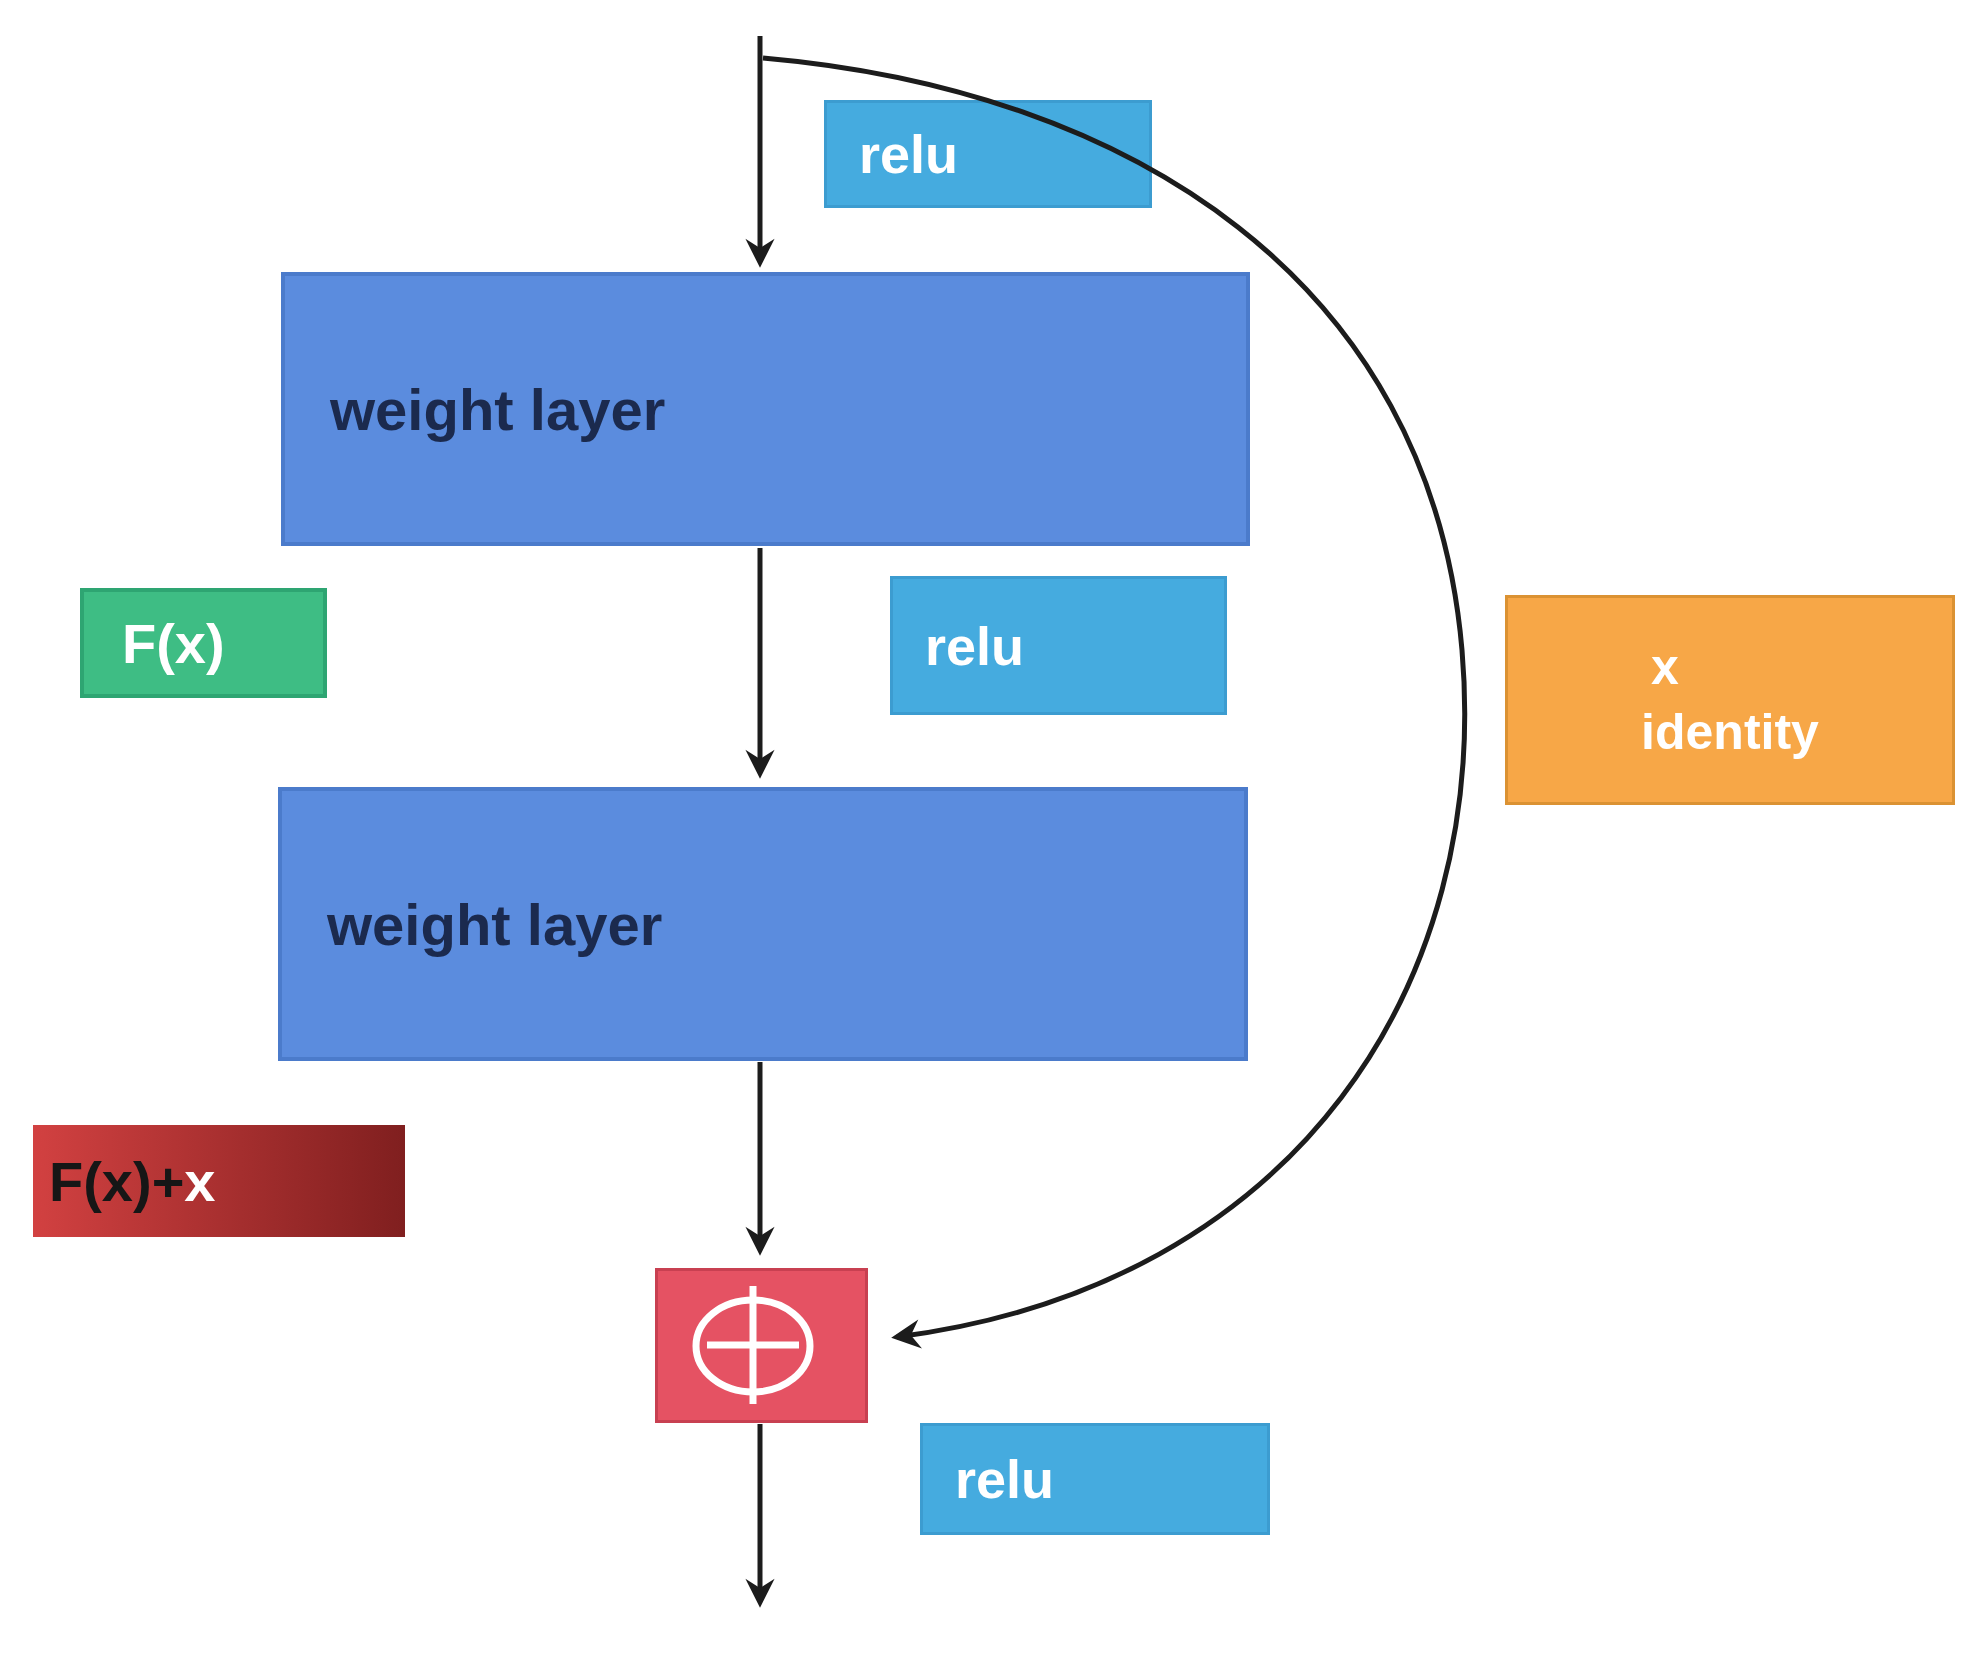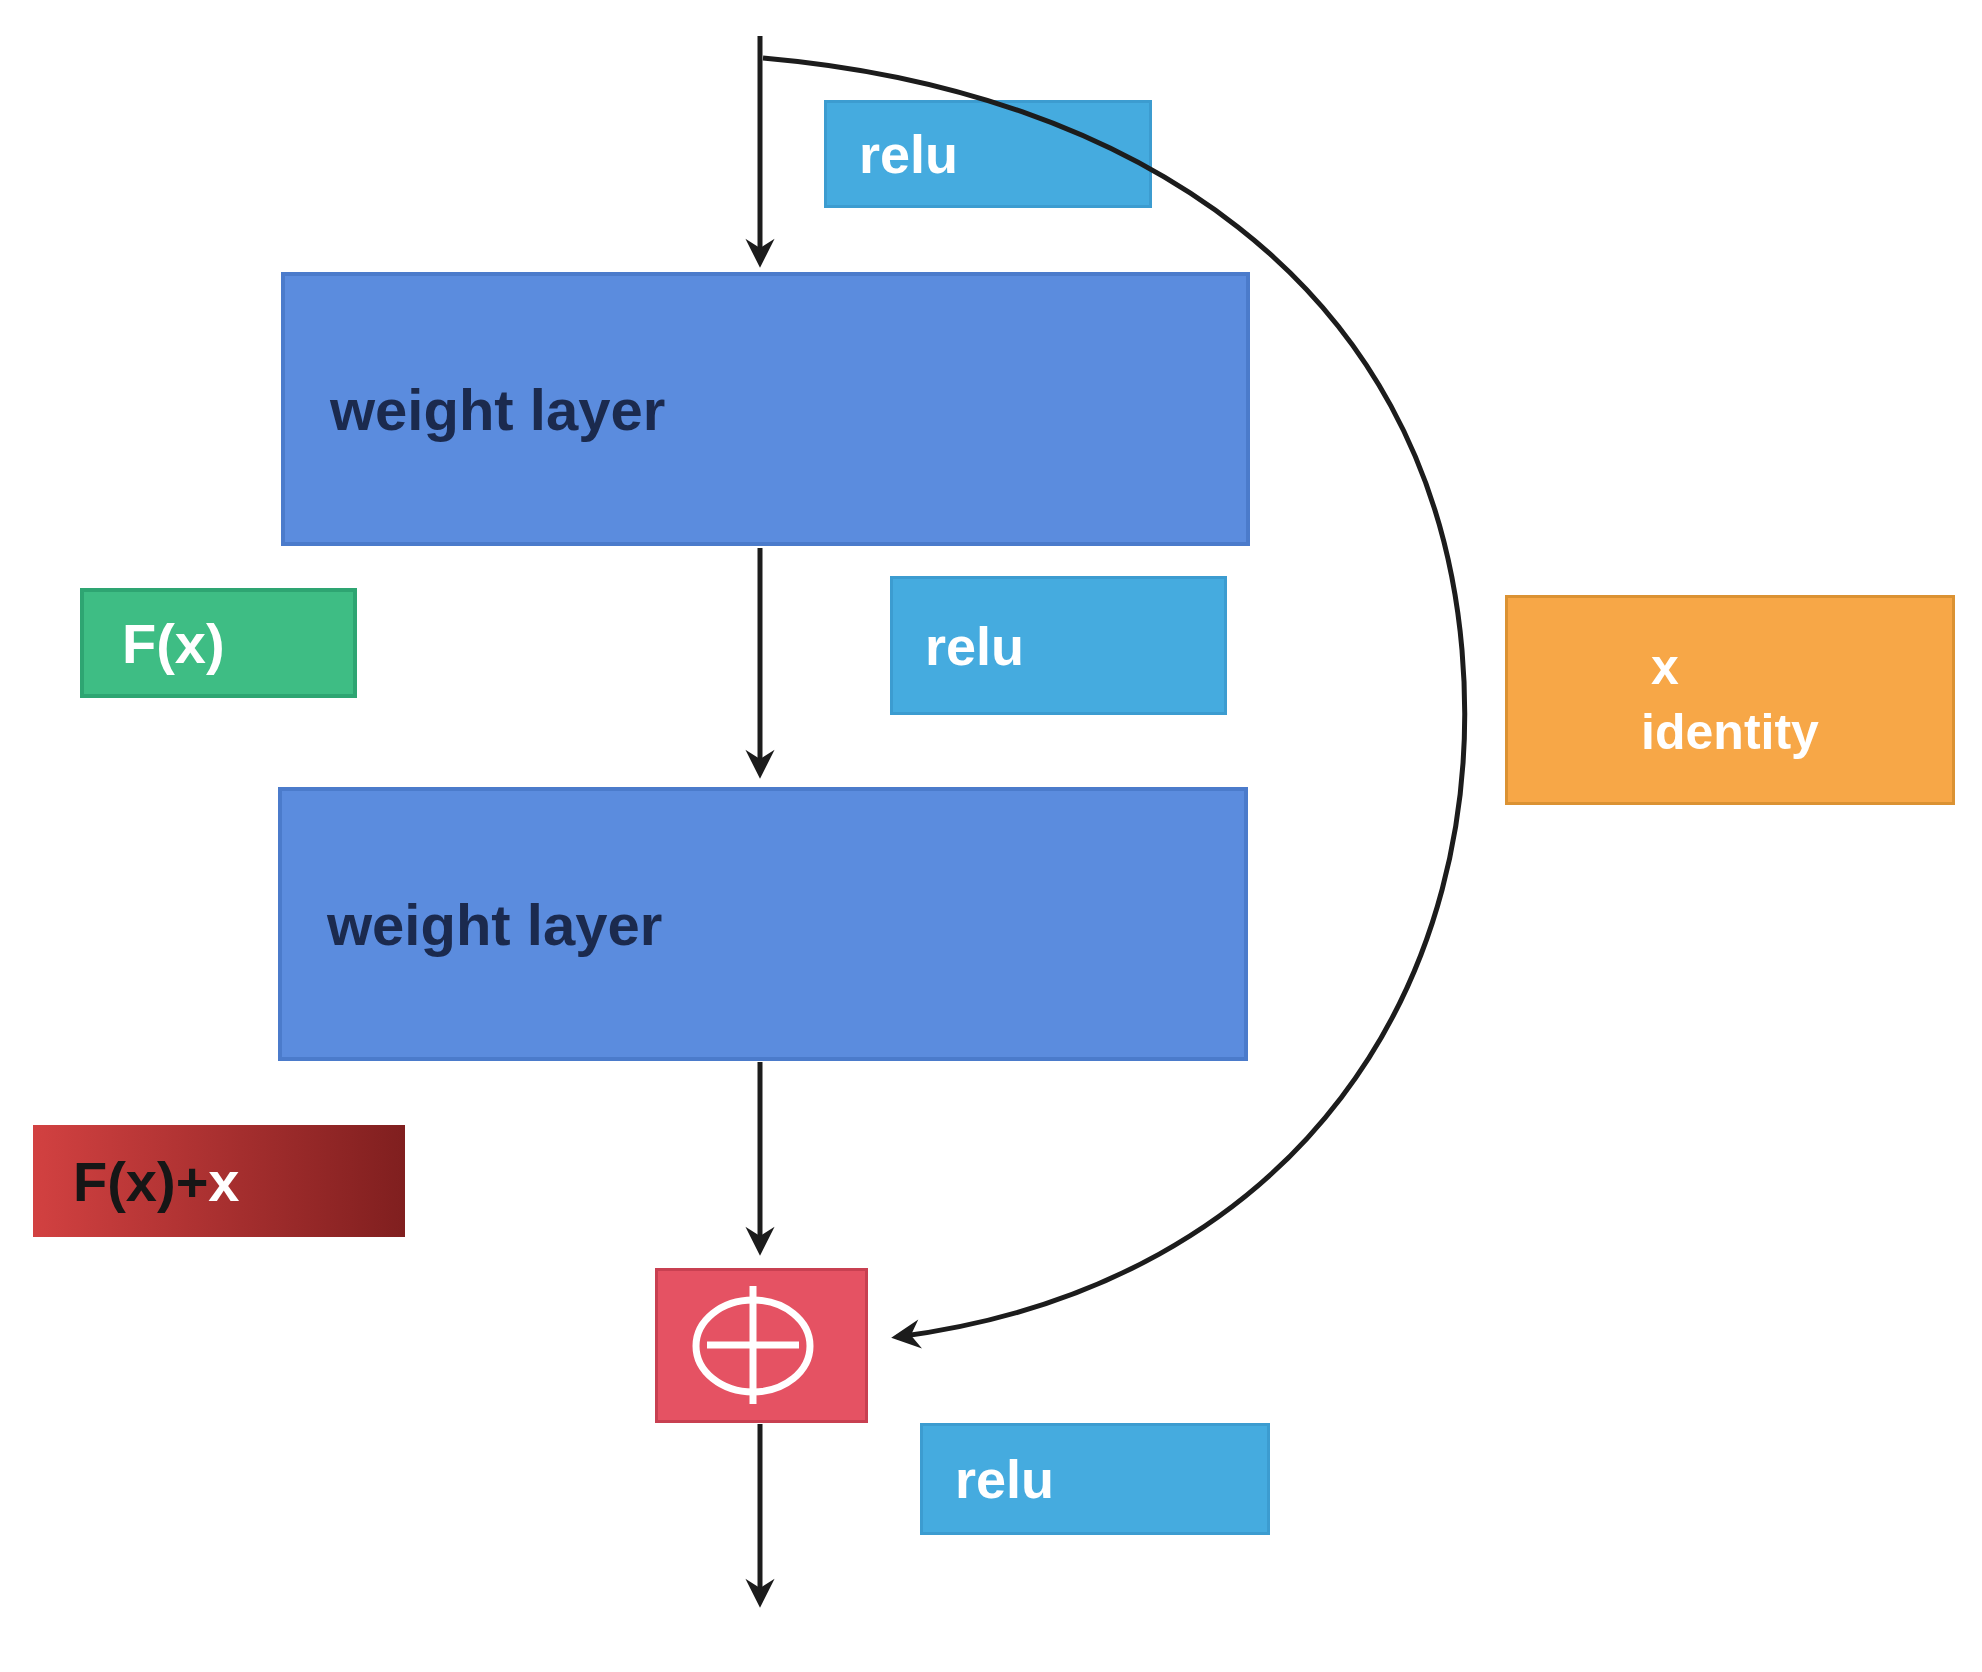--- a/index.html
+++ b/index.html
@@ -43,35 +43,35 @@
     color: var(--weight-text);
     font-size: 58px;
     justify-content: flex-start;
   }
   .weight span { transform: translateX(45px); }
   #weight-1 { left: 281px; top: 272px; width: 969px; height: 274px; }
   #weight-2 { left: 278px; top: 787px; width: 970px; height: 274px; }
 
   
   #fx-box {
-    left: 80px; top: 588px; width: 277px; height: 110px;
+    left: 80px; top: 588px; width: 247px; height: 110px;
     background: var(--fx-fill);
     border: 4px solid var(--fx-border);
     color: var(--fx-text);
     font-size: 56px;
     padding-left: 38px;
     justify-content: flex-start;
   }
 
   
   #fxx-box {
     left: 33px; top: 1125px; width: 372px; height: 112px;
     background: linear-gradient(90deg, var(--fxx-fill-left), var(--fxx-fill-right));
     font-size: 56px;
-    padding-left: 40px;
+    padding-left: 16px;
     justify-content: flex-start;
   }
   #fxx-box .dark  { color: var(--fxx-text-dark); }
   #fxx-box .light { color: var(--fxx-text-light); }
 
   
   #sum-box {
     left: 655px; top: 1268px; width: 213px; height: 155px;
     background: var(--sum-fill);
     border: 3px solid var(--sum-border);

